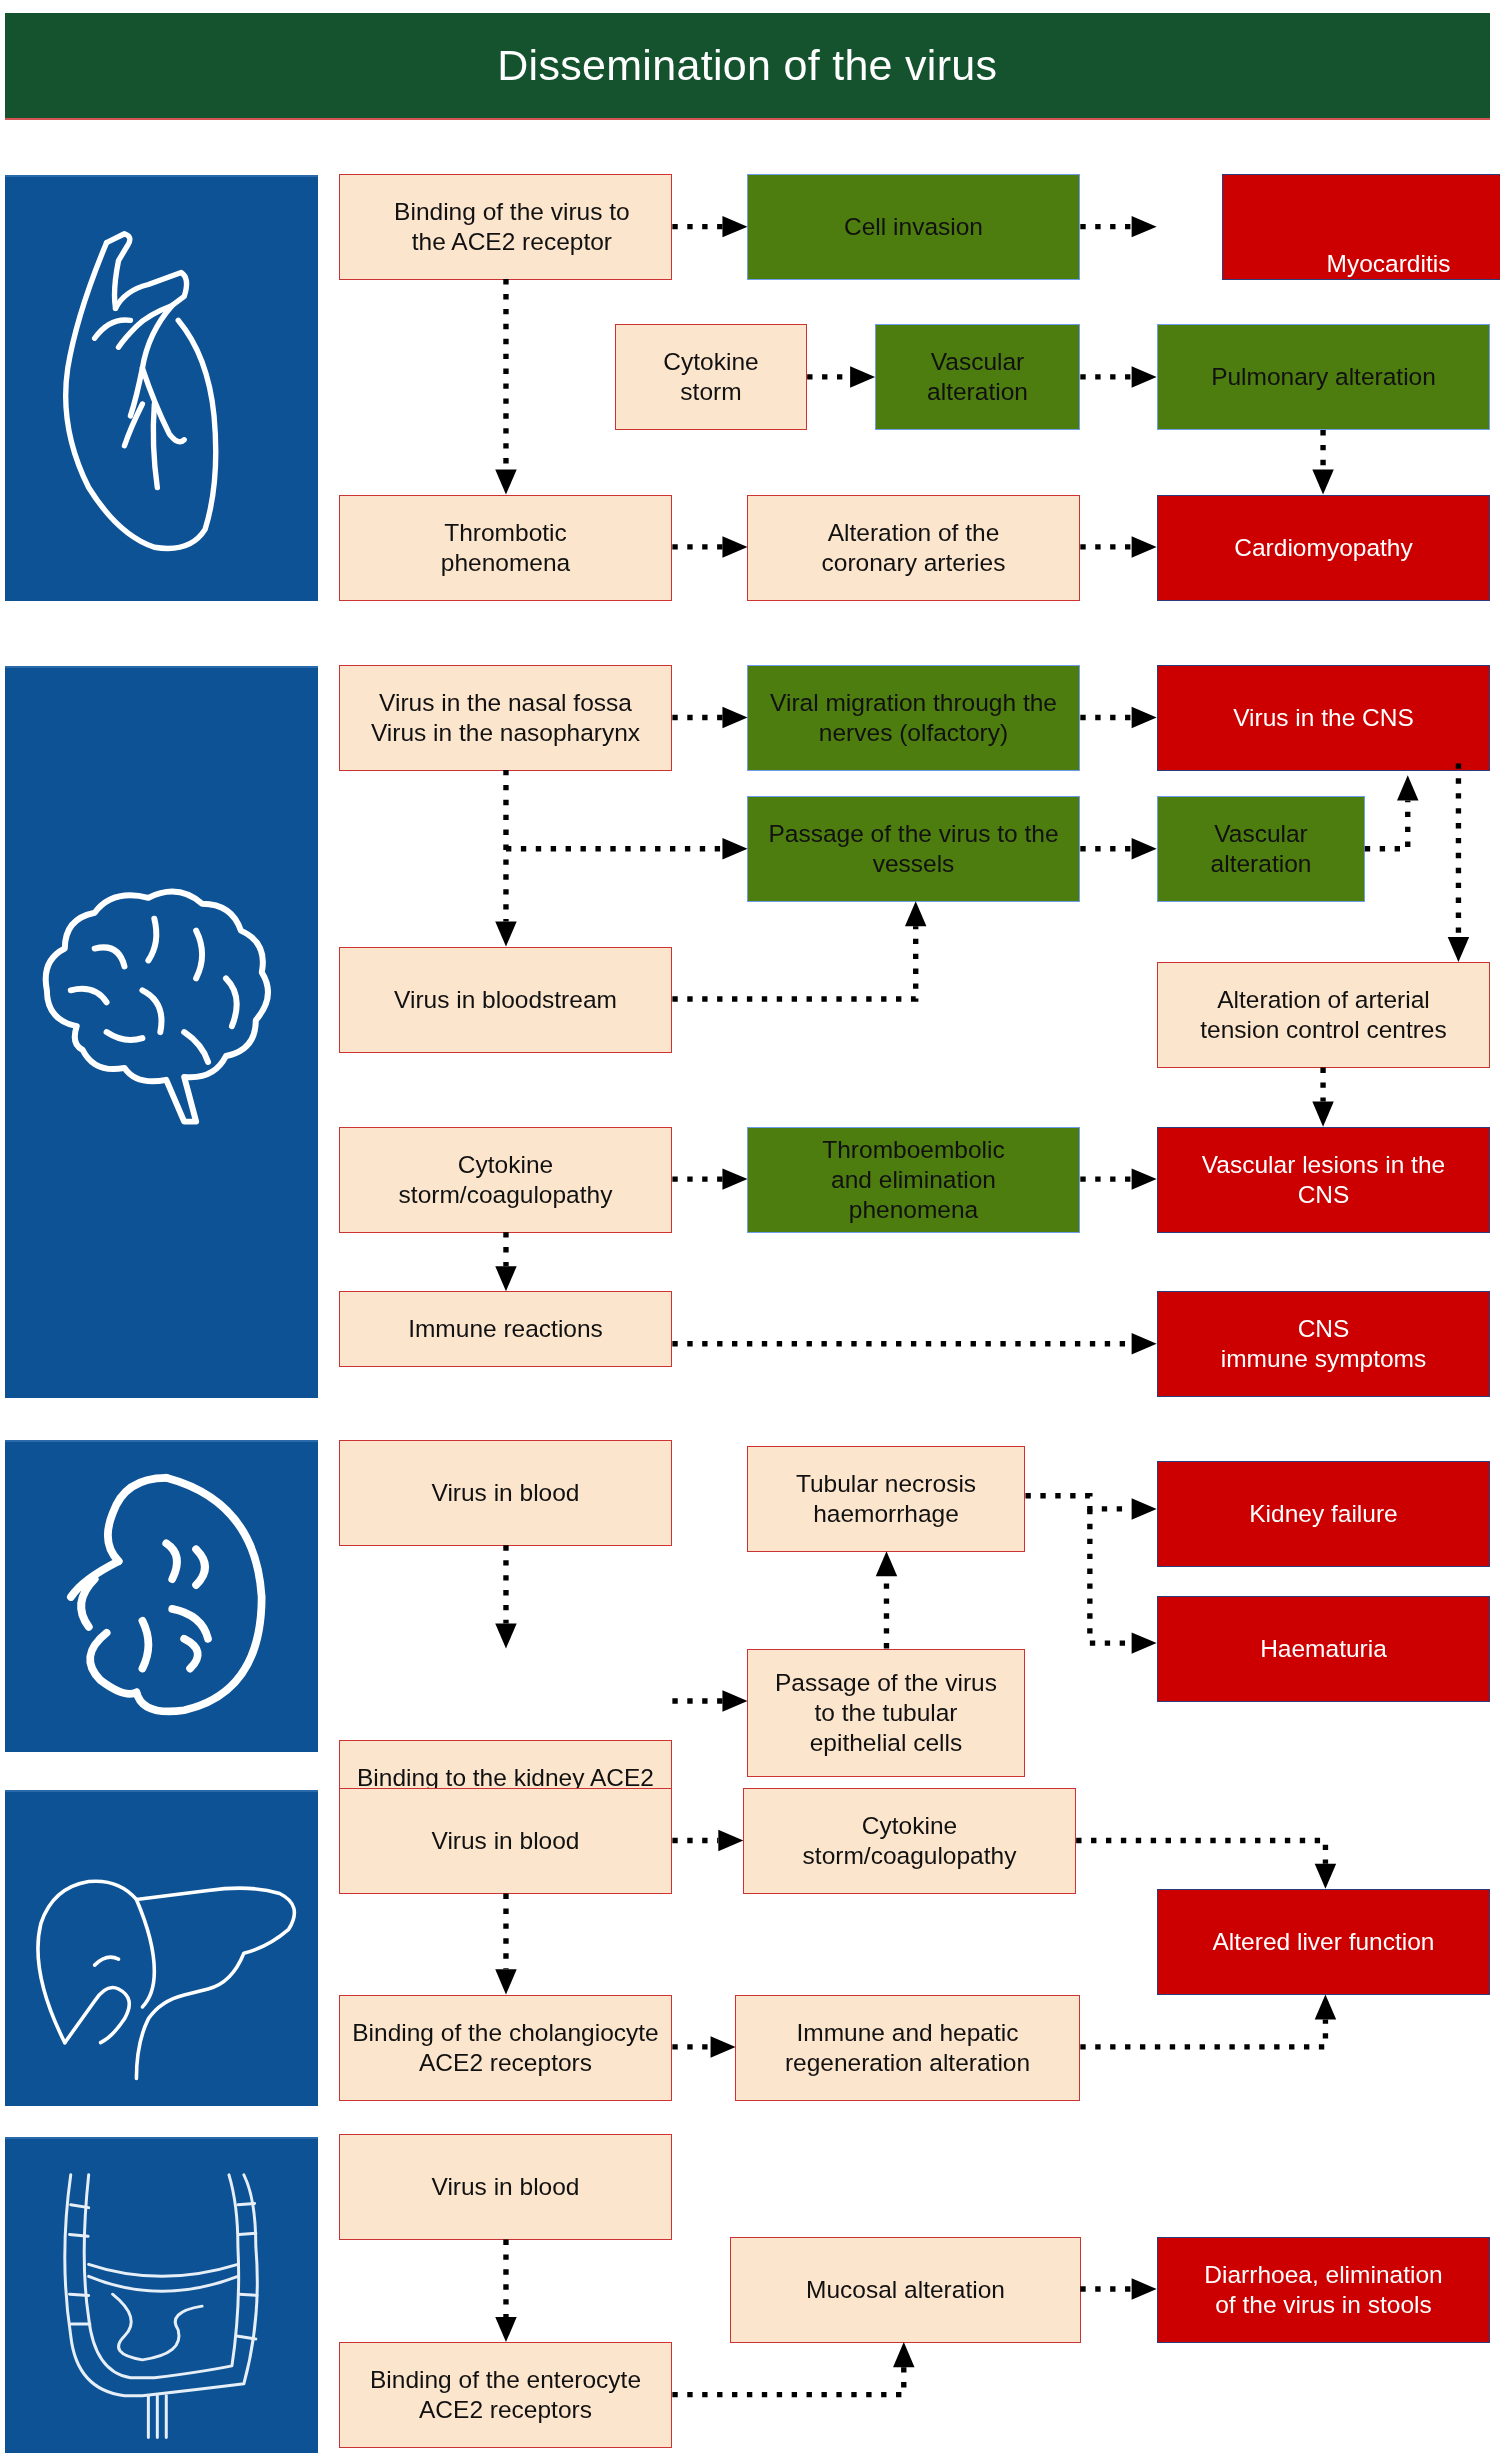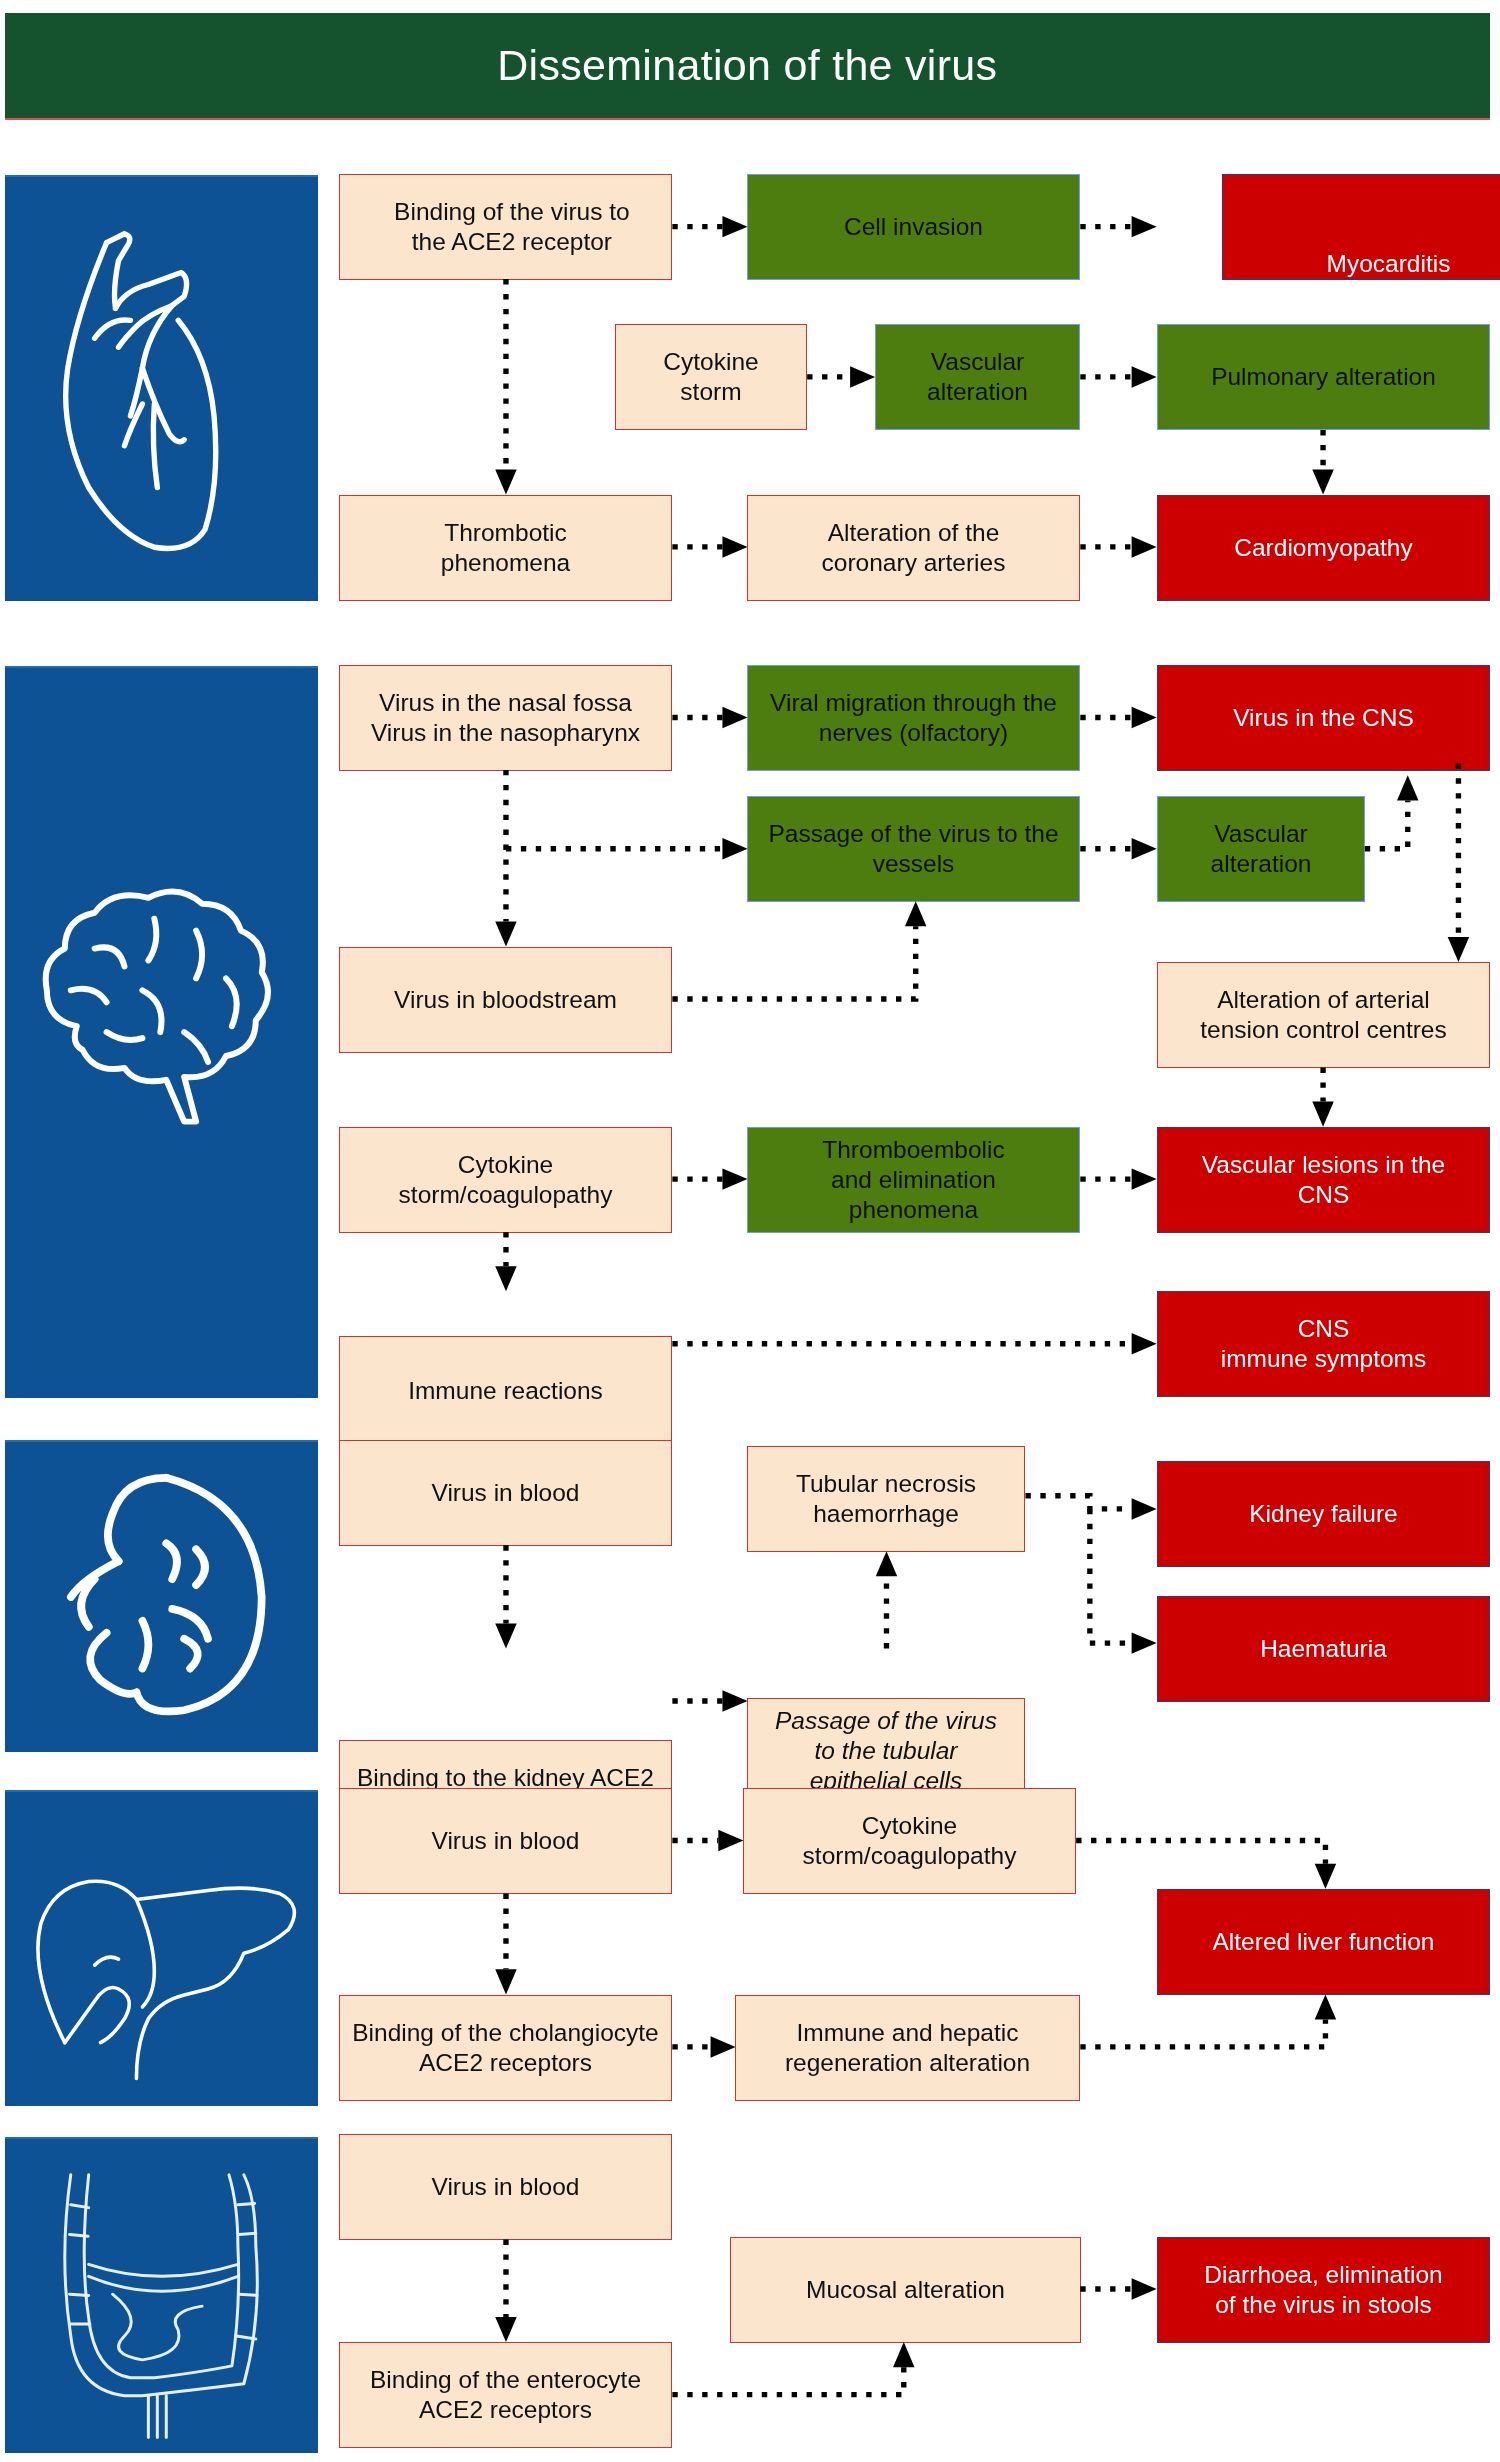--- a/index.html
+++ b/index.html
@@ -87,21 +87,21 @@
 tension control centres</span></div>
 
   <div class="box cause" style="left:339px;top:1127px;width:333px;height:106px;"><span>Cytokine
 storm/coagulopathy</span></div>
   <div class="box mech" style="left:747px;top:1127px;width:333px;height:106px;"><span>Thromboembolic
 and elimination
 phenomena</span></div>
   <div class="box effect" style="left:1157px;top:1127px;width:333px;height:106px;"><span>Vascular lesions in the
 CNS</span></div>
 
-  <div class="box cause" style="left:339px;top:1336px;width:333px;height:110px;"><span>Immune reactions</span></div>
+  <div class="box cause" style="left:339px;top:1291px;width:333px;height:76px;"><span>Immune reactions</span></div>
   <div class="box effect" style="left:1157px;top:1291px;width:333px;height:106px;"><span>CNS
 immune symptoms</span></div>
 
   <div class="panel" style="top:1440px;height:310px;">
     <svg viewBox="0 0 524 520">
       <g fill="none" stroke="#ffffff" stroke-width="13" stroke-linecap="round" stroke-linejoin="round">
         <path d="M270 60 Q420 100 430 260 Q430 420 300 450 Q230 460 220 420"></path>
         <path d="M270 60 Q200 60 180 120 Q160 170 190 200"></path>
         <path d="M190 200 Q130 230 110 260 M150 230 Q110 270 140 310 M170 320 Q120 360 160 400 Q200 430 220 420"></path>
         <path d="M270 170 Q300 190 280 230 M320 180 Q350 210 320 240"></path>
@@ -112,21 +112,21 @@
   </div>
 
   <div class="box cause" style="left:339px;top:1440px;width:333px;height:106px;"><span>Virus in blood</span></div>
   <div class="box cause" style="left:747px;top:1446px;width:278px;height:106px;"><span>Tubular necrosis
 haemorrhage</span></div>
   <div class="box effect" style="left:1157px;top:1461px;width:333px;height:106px;"><span>Kidney failure</span></div>
   <div class="box effect" style="left:1157px;top:1596px;width:333px;height:106px;"><span>Haematuria</span></div>
 
   <div class="box cause" style="left:339px;top:1740px;width:333px;height:106px;"><span>Binding to the kidney ACE2
 receptors</span></div>
-  <div class="box cause" style="left:747px;top:1698px;width:278px;height:106px;font-style:italic;"><span>Passage of the virus
+  <div class="box cause" style="left:747px;top:1649px;width:278px;height:128px;"><span>Passage of the virus
 to the tubular
 epithelial cells</span></div>
 
   <div class="panel" style="top:1790px;height:314px;">
     <svg viewBox="0 0 524 526">
       <g fill="none" stroke="#ffffff" stroke-width="6" stroke-linecap="round" stroke-linejoin="round">
         <path d="M100 420 Q40 300 60 220 Q80 160 140 150 Q190 145 220 180 Q260 175 340 165 Q410 155 460 170 Q500 190 475 230 Q440 260 400 270 Q380 320 340 330 L300 340 Q260 350 240 380 Q220 420 220 480"></path>
         <path d="M220 180 Q250 250 250 300 Q250 340 230 360"></path>
         <path d="M100 420 L150 350 Q170 320 190 330 Q220 345 200 380 Q180 410 160 420"></path>
         <path d="M150 290 Q170 270 190 280"></path>

